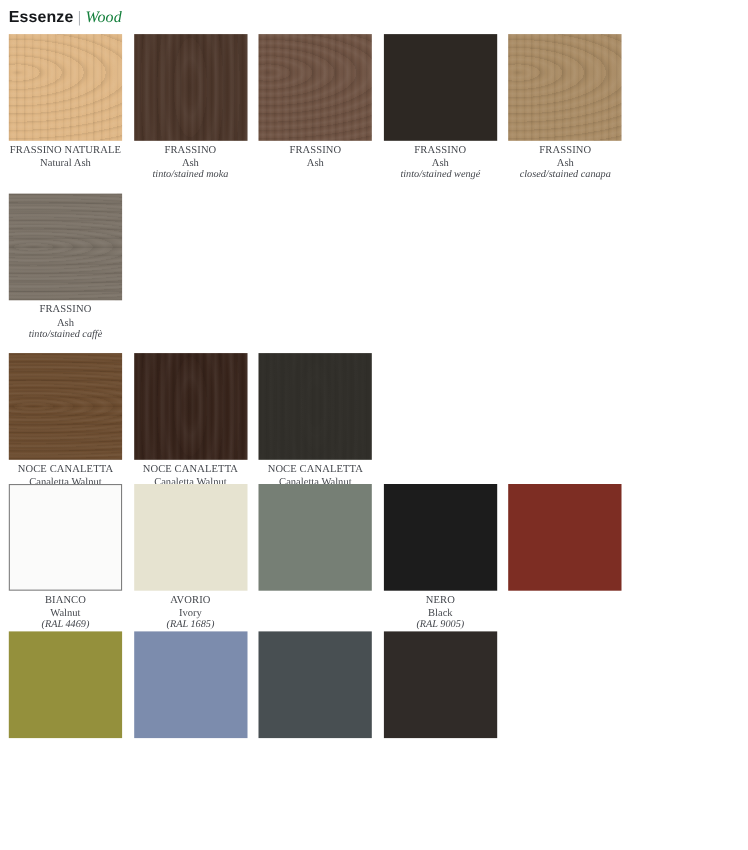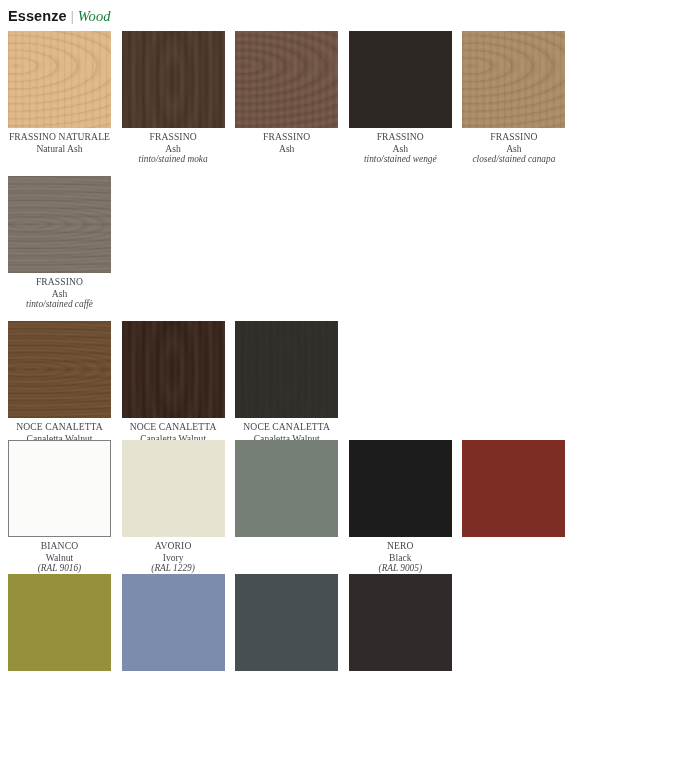--- a/index.html
+++ b/index.html
@@ -192,30 +192,30 @@
 
 <div class="section" id="section-lacquer">
 
   <div class="grid lacquer-row">
 
     <div class="cell">
       <div class="swatch bordered" style="background-color:#fbfbfa"></div>
       <div class="caption">
         <span class="cap-it">BIANCO</span>
         <span class="cap-en">Walnut</span>
-        <span class="cap-note">(RAL 9016)</span>
+        <span class="cap-note">(RAL 4469)</span>
       </div>
     </div>
 
     <div class="cell">
       <div class="swatch" style="background-color:#e6e3d0"></div>
       <div class="caption">
         <span class="cap-it">AVORIO</span>
         <span class="cap-en">Ivory</span>
-        <span class="cap-note">(RAL 1229)</span>
+        <span class="cap-note">(RAL 1685)</span>
       </div>
     </div>
 
 
     <div class="cell">
       <div class="swatch" style="background-color:#767f75"></div>
     </div>
 
     <div class="cell">
       <div class="swatch" style="background-color:#1c1c1c"></div>

